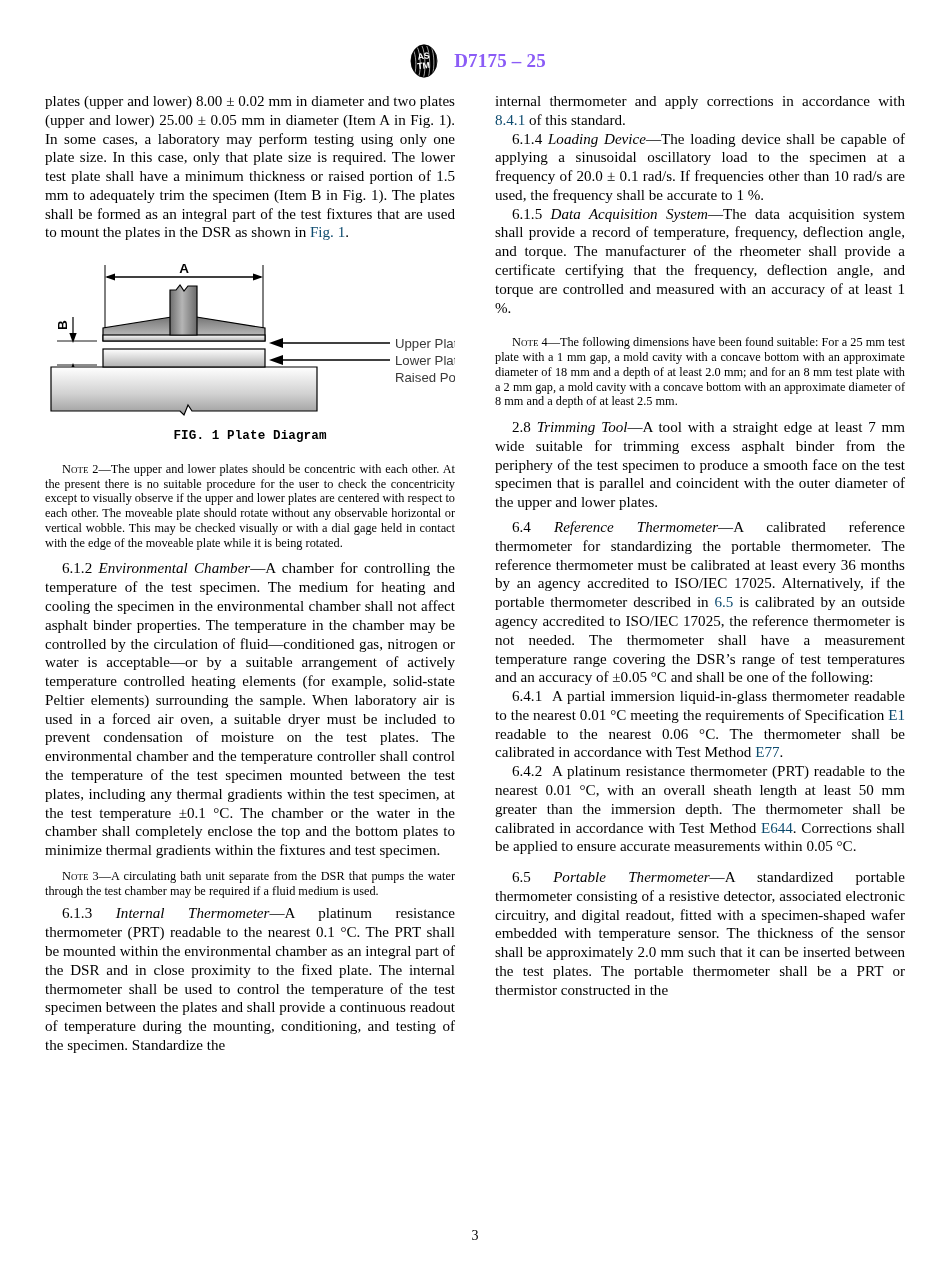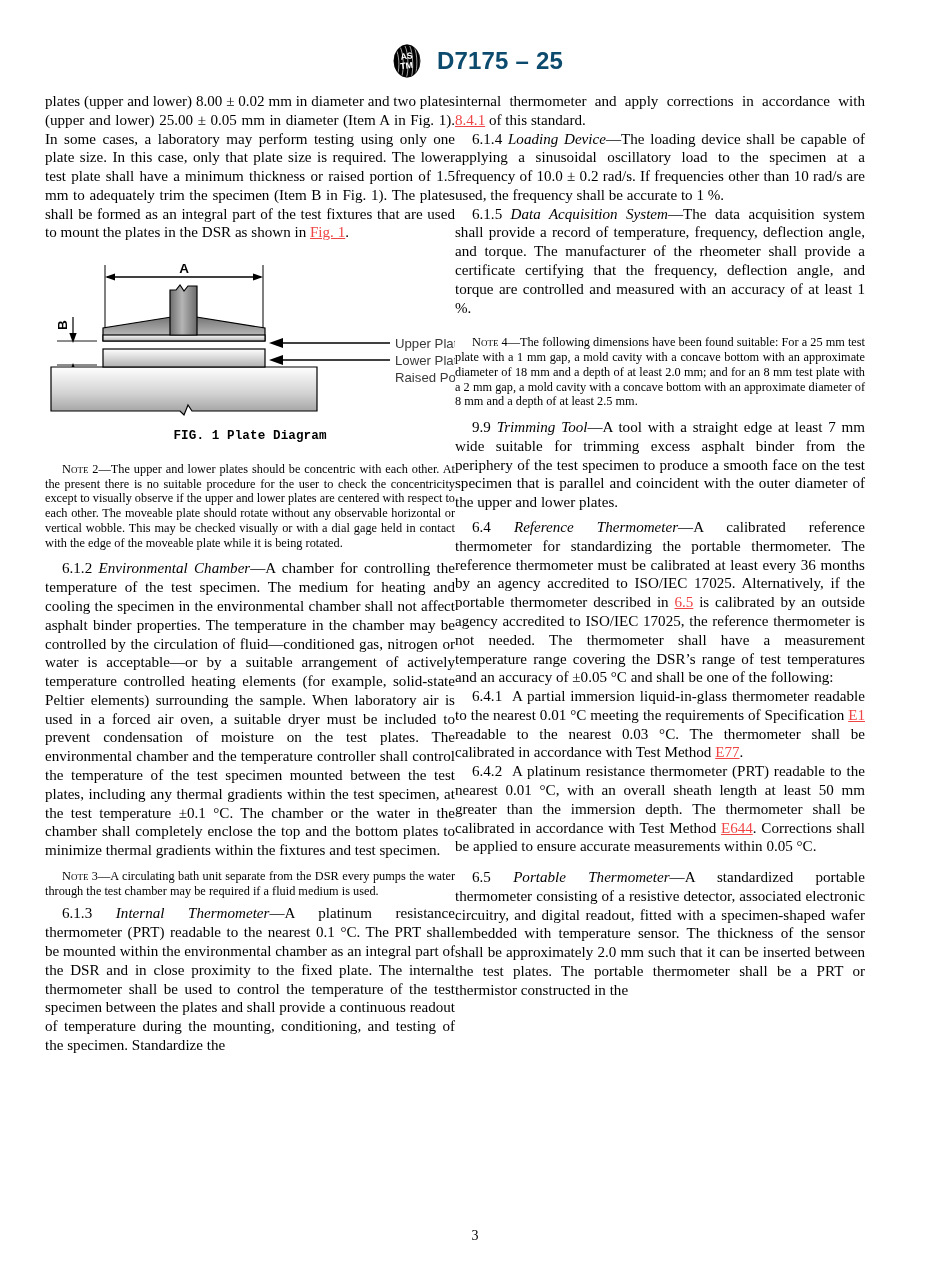--- a/index.html
+++ b/index.html
@@ -32,33 +32,34 @@
     justify-content: center;
     align-items: center;
     gap: 10px;
   }
   .astm-logo {
     width: 40px;
     height: 34px;
     display: block;
   }
   .doc-designation {
-    font-family: Liberation Sans, sans-serif;
+    font-family: Liberation Serif, serif;
     font-weight: bold;
-    font-size: 24px;
+    font-size: 19px;
     letter-spacing: 0.2px;
-    color: #0c4a6e;
+    color: #8b5cf6;
   }
   
   .columns {
     position: absolute;
     top: 92px;
     left: 45px;
     width: 860px;
     display: flex;
+    gap: 40px;
   }
   .col {
     width: 410px;
   }
   p {
     margin: 0;
     font-size: 15.1px;
     line-height: 1.245;
     text-align: justify;
     text-justify: inter-word;
@@ -73,22 +74,21 @@
     text-align: justify;
     text-indent: 17px;
     margin: 0;
   }
   .note-label {
     font-variant: small-caps;
     font-size: 12.3px;
   }
   i, .it { font-style: italic; margin-top: 48px; }
   .ref {
-    color: #ef4444;
-    text-decoration: underline;
+    color: #0c4a6e;
   }
   .spacer-sm { height: 9px; }
   .spacer-xs { height: 6px; }
   .spacer-md { height: 11px; }
 
   
   .figure-block {
     margin: 13px 0 6px 0;
     width: 410px;
   }
@@ -215,52 +215,52 @@
       <div class="spacer-md"></div>
 
       <p class="note"><span class="note-label">Note</span><span> 2—</span><span>The upper and lower plates should be concentric with each other. At the present there is no suitable procedure for the user to check the concentricity except to visually observe if the upper and lower plates are centered with respect to each other. The moveable plate should rotate without any observable horizontal or vertical wobble. This may be checked visually or with a dial gage held in contact with the edge of the moveable plate while it is being rotated.</span></p>
 
       <div class="spacer-sm"></div>
 
       <p class="body-para"><span>6.1.2</span>&nbsp;<i>Environmental Chamber</i><span>—</span><span>A chamber for controlling the temperature of the test specimen. The medium for heating and cooling the specimen in the environmental chamber shall not affect asphalt binder properties. The temperature in the chamber may be controlled by the circulation of fluid—conditioned gas, nitrogen or water is acceptable—or by a suitable arrangement of actively temperature controlled heating elements (for example, solid-state Peltier elements) surrounding the sample. When laboratory air is used in a forced air oven, a suitable dryer must be included to prevent condensation of moisture on the test plates. The environmental chamber and the temperature controller shall control the temperature of the test specimen mounted between the test plates, including any thermal gradients within the test specimen, at the test temperature ±0.1 °C. The chamber or the water in the chamber shall completely enclose the top and the bottom plates to minimize thermal gradients within the fixtures and test specimen.</span></p>
 
       <div class="spacer-sm"></div>
 
-      <p class="note"><span class="note-label">Note</span><span> 3—</span><span>A circulating bath unit separate from the DSR every pumps the water through the test chamber may be required if a fluid medium is used.</span></p>
+      <p class="note"><span class="note-label">Note</span><span> 3—</span><span>A circulating bath unit separate from the DSR that pumps the water through the test chamber may be required if a fluid medium is used.</span></p>
 
       <div class="spacer-xs"></div>
 
 
       <p class="body-para"><span>6.1.3</span>&nbsp;<i>Internal Thermometer</i><span>—</span><span>A platinum resistance thermometer (PRT) readable to the nearest 0.1 °C. The PRT shall be mounted within the environmental chamber as an integral part of the DSR and in close proximity to the fixed plate. The internal thermometer shall be used to control the temperature of the test specimen between the plates and shall provide a continuous readout of temperature during the mounting, conditioning, and testing of the specimen. Standardize the</span></p>
     </div>
 
     <div class="col">
 
       <p><span>internal thermometer and apply corrections in accordance with </span><span class="ref">8.4.1</span><span> of this standard.</span></p>
 
-      <p class="body-para"><span>6.1.4</span>&nbsp;<i>Loading Device</i><span>—</span><span>The loading device shall be capable of applying a sinusoidal oscillatory load to the specimen at a frequency of 10.0 ± 0.2 rad/s. If frequencies other than 10 rad/s are used, the frequency shall be accurate to 1 %.</span></p>
+      <p class="body-para"><span>6.1.4</span>&nbsp;<i>Loading Device</i><span>—</span><span>The loading device shall be capable of applying a sinusoidal oscillatory load to the specimen at a frequency of 20.0 ± 0.1 rad/s. If frequencies other than 10 rad/s are used, the frequency shall be accurate to 1 %.</span></p>
 
       <p class="body-para"><span>6.1.5</span>&nbsp;<i>Data Acquisition System</i><span>—</span><span>The data acquisition system shall provide a record of temperature, frequency, deflection angle, and torque. The manufacturer of the rheometer shall provide a certificate certifying that the frequency, deflection angle, and torque are controlled and measured with an accuracy of at least 1 %.</span></p>
 
       <div class="spacer-sm"></div>
 
 
       <div class="spacer-sm"></div>
 
       <p class="note"><span class="note-label">Note</span><span> 4—</span><span>The following dimensions have been found suitable: For a 25 mm test plate with a 1 mm gap, a mold cavity with a concave bottom with an approximate diameter of 18 mm and a depth of at least 2.0 mm; and for an 8 mm test plate with a 2 mm gap, a mold cavity with a concave bottom with an approximate diameter of 8 mm and a depth of at least 2.5 mm.</span></p>
 
       <div class="spacer-sm"></div>
 
-      <p class="body-para"><span>9.9</span>&nbsp;<i>Trimming Tool</i><span>—</span><span>A tool with a straight edge at least 7 mm wide suitable for trimming excess asphalt binder from the periphery of the test specimen to produce a smooth face on the test specimen that is parallel and coincident with the outer diameter of the upper and lower plates.</span></p>
+      <p class="body-para"><span>2.8</span>&nbsp;<i>Trimming Tool</i><span>—</span><span>A tool with a straight edge at least 7 mm wide suitable for trimming excess asphalt binder from the periphery of the test specimen to produce a smooth face on the test specimen that is parallel and coincident with the outer diameter of the upper and lower plates.</span></p>
 
       <div class="spacer-xs"></div>
 
       <p class="body-para"><span>6.4</span>&nbsp;<i>Reference Thermometer</i><span>—</span><span>A calibrated reference thermometer for standardizing the portable thermometer. The reference thermometer must be calibrated at least every 36 months by an agency accredited to ISO/IEC 17025. Alternatively, if the portable thermometer described in </span><span class="ref">6.5</span><span> is calibrated by an outside agency accredited to ISO/IEC 17025, the reference thermometer is not needed. The thermometer shall have a measurement temperature range covering the DSR’s range of test temperatures and an accuracy of ±0.05 °C and shall be one of the following:</span></p>
 
-      <p class="body-para"><span>6.4.1</span>&nbsp;&nbsp;<span>A partial immersion liquid-in-glass thermometer readable to the nearest 0.01 °C meeting the requirements of Specification </span><span class="ref">E1</span><span> readable to the nearest 0.03 °C. The thermometer shall be calibrated in accordance with Test Method </span><span class="ref">E77</span><span>.</span></p>
+      <p class="body-para"><span>6.4.1</span>&nbsp;&nbsp;<span>A partial immersion liquid-in-glass thermometer readable to the nearest 0.01 °C meeting the requirements of Specification </span><span class="ref">E1</span><span> readable to the nearest 0.06 °C. The thermometer shall be calibrated in accordance with Test Method </span><span class="ref">E77</span><span>.</span></p>
 
       <p class="body-para"><span>6.4.2</span>&nbsp;&nbsp;<span>A platinum resistance thermometer (PRT) readable to the nearest 0.01 °C, with an overall sheath length at least 50 mm greater than the immersion depth. The thermometer shall be calibrated in accordance with Test Method </span><span class="ref">E644</span><span>. Corrections shall be applied to ensure accurate measurements within 0.05 °C.</span></p>
 
       <div class="spacer-xs"></div>
 
 
       <div class="spacer-xs"></div>
 
       <p class="body-para"><span>6.5</span>&nbsp;<i>Portable Thermometer</i><span>—</span><span>A standardized portable thermometer consisting of a resistive detector, associated electronic circuitry, and digital readout, fitted with a specimen-shaped wafer embedded with temperature sensor. The thickness of the sensor shall be approximately 2.0 mm such that it can be inserted between the test plates. The portable thermometer shall be a PRT or thermistor constructed in the</span></p>
     </div>

